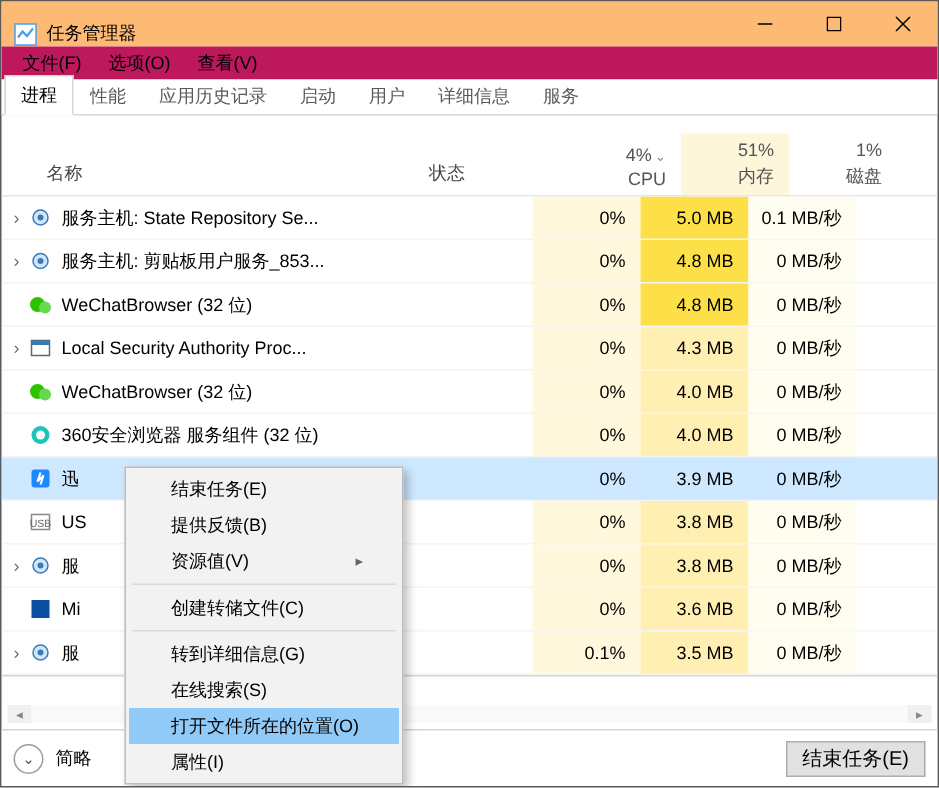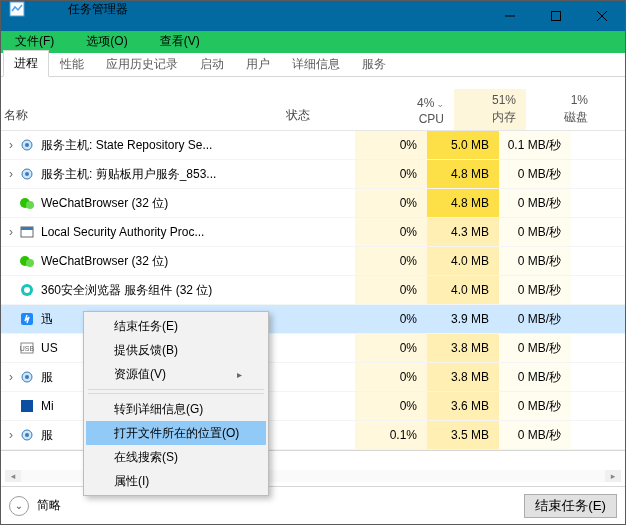--- a/index.html
+++ b/index.html
@@ -12,40 +12,39 @@
     width: 626px;
     height: 525px;
     border: 1px solid #5a5a5a;
     position: relative;
     overflow: hidden;
   }
   
   .titlebar {
     height: 30px;
     display: flex;
-    align-items: flex-start;
+    align-items: flex-end;
     padding-left: 8px;
-    background: #0369a1;
-    gap: 37px;
+    background: #fdba74;
   }
   .titlebar .app-icon {
     width:16px; height:16px; margin-right:6px;
     display:inline-block;
   }
   .titlebar .title { flex:1; font-size:12px; }
   .winbtns { display:flex; }
   .winbtn {
     width:46px; height:30px;
     display:flex; align-items:center; justify-content:center;
     color:#333;
   }
   
   .menubar {
-    height:22px; display:flex; align-items:flex-start;
-    padding-left:6px; gap:16px; background:#22c55e;
+    height:22px; display:flex; align-items:center;
+    padding-left:6px; gap:2px; background:#be185d;
   }
   .menubar .menu-item { padding:2px 8px; }
   
   .tabbar {
     height:24px; display:flex; align-items:flex-end;
     border-bottom:1px solid #d6d6d6;
     padding-left:2px;
     background:#fff;
   }
   .tab {
@@ -65,21 +64,21 @@
   
   .headers {
     position:relative;
     display:flex;
     height:42px;
     border-bottom:1px solid #e6e6e6;
     margin-top:12px;
     align-items:stretch;
   }
   .col-name {
-    width:258px; padding-left:3px;
+    width:258px; padding-left:30px;
     display:flex; align-items:flex-end; padding-bottom:6px;
     color:#444;
   }
   .col-status {
     width:96px;
     display:flex; align-items:flex-end; padding-bottom:6px;
     color:#444;
     margin-left:27px;
   }
   .col-num {
@@ -423,26 +422,29 @@
       <span>结束任务(E)</span>
     </div>
   <div class="cm-item">
       <span>提供反馈(B)</span>
     </div>
   <div class="cm-item">
       <span>资源值(V)</span>
       <span class="cm-arrow">▸</span>
     </div>
   <div class="cm-sep"></div>
+  <div class="cm-item">
+      <span>创建转储文件(C)</span>
+    </div>
   <div class="cm-sep"></div>
   <div class="cm-item">
       <span>转到详细信息(G)</span>
+    </div>
+  <div class="cm-item">
+      <span>在线搜索(S)</span>
     </div>
   <div class="cm-item highlight">
       <span>打开文件所在的位置(O)</span>
     </div>
   <div class="cm-item">
-      <span>在线搜索(S)</span>
-    </div>
-  <div class="cm-item">
       <span>属性(I)</span>
     </div>
 </div>
 
 </body></html>

